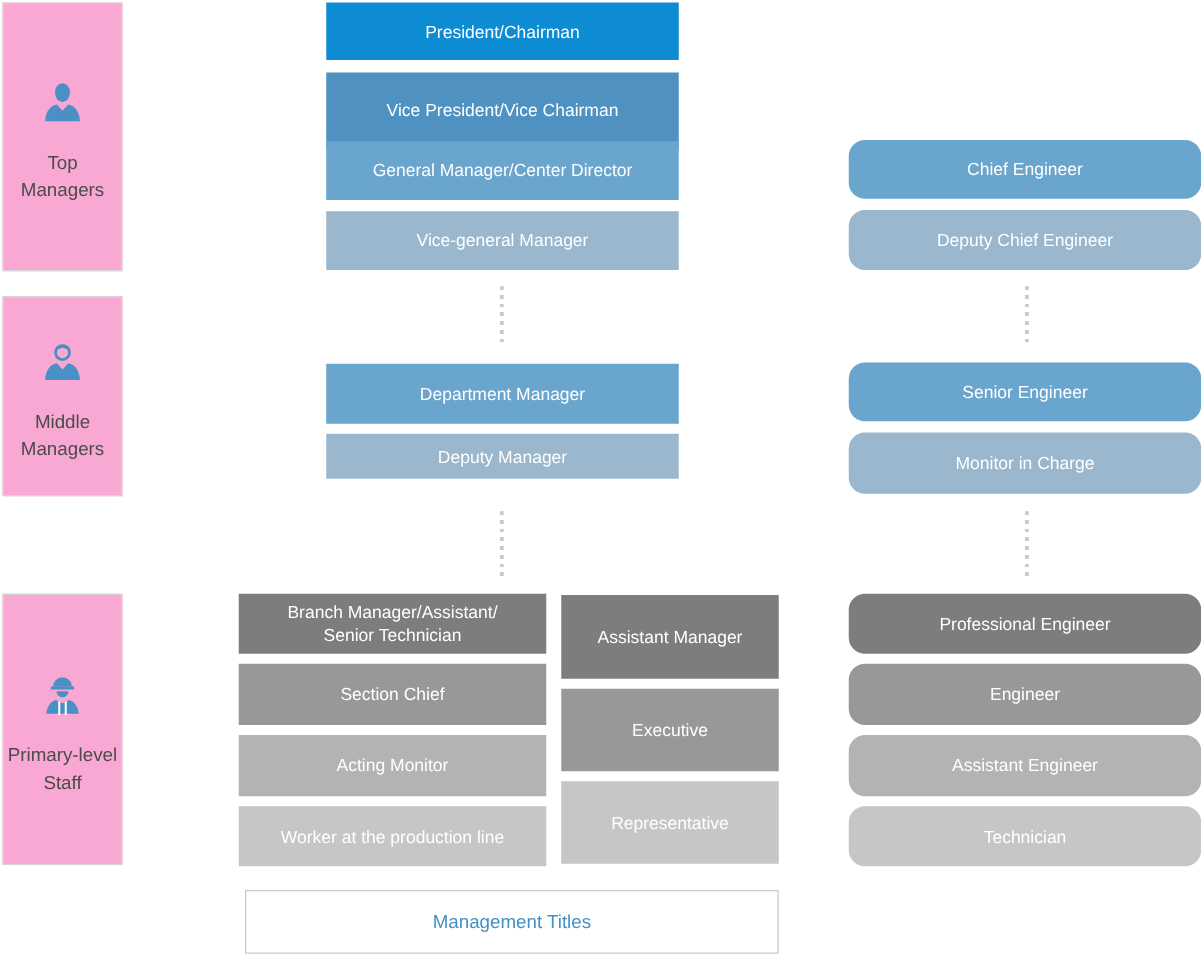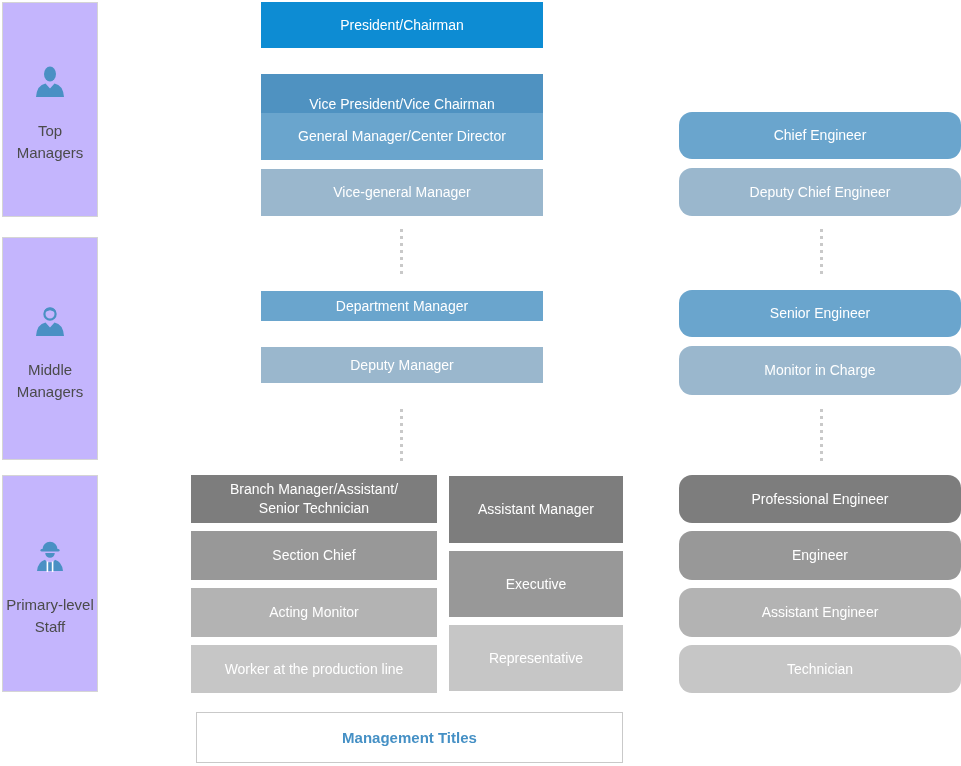--- a/index.html
+++ b/index.html
@@ -10,21 +10,21 @@
     background: #ffffff;
     font-family: "Liberation Sans", sans-serif;
     overflow: hidden;
   }
 
   
   .side-box {
     position: absolute;
     left: 2px;
     width: 96px;
-    background: #c4b5fd;
+    background: #f9a8d4;
     border: 1px solid var(--sidebar-border);
     box-sizing: border-box;
     display: flex;
     flex-direction: column;
     align-items: center;
     justify-content: center;
   }
   .side-icon { color: var(--icon-blue); line-height: 0; margin-top: 10px; }
   .side-label {
     margin-top: 20px;
@@ -75,41 +75,41 @@
     position: absolute;
     top: 712px;
     height: 51px;
     box-sizing: border-box;
     background: #ffffff;
     border: 1px solid var(--footer-border);
     display: flex;
     align-items: center;
     justify-content: center;
     font-size: 15px;
-    font-weight: bold;
+    font-weight: normal;
     color: var(--accent);
   }
 </style>
 </head>
 <body>
 
 <div id="canvas">
 
   <div class="side-box" style="top:2px;height:215px">
     <span class="side-icon">
       <svg width="32" height="34" viewBox="0 0 32 34" fill="currentColor">
         <ellipse cx="16" cy="8" rx="6" ry="7.5"></ellipse>
         <path d="M2 31 Q3 19 11.5 17.5 L16 22.5 L20.5 17.5 Q29 19 30 31 Z"></path>
         <path d="M16 22.5 L14 25 L15.2 31 L16.8 31 L18 25 Z"></path>
       </svg>
     </span>
     <div class="side-label">Top Managers</div>
   </div>
 
-  <div class="side-box" style="top:237px;height:223px">
+  <div class="side-box" style="top:237px;height:160px">
     <span class="side-icon">
       <svg width="32" height="34" viewBox="0 0 32 34" fill="currentColor">
         <circle cx="16" cy="9" r="5.6" fill="none" stroke="currentColor" stroke-width="2.2"></circle>
         <path d="M9.8 7.2 a6.6 6.6 0 0 1 12.4 0 L16 5.2 Z"></path>
         <path d="M2 31 Q3 19 11.5 17.5 L16 22.5 L20.5 17.5 Q29 19 30 31 Z"></path>
         <path d="M16 22.5 L14.3 24.8 L15.3 31 L16.7 31 L17.7 24.8 Z"></path>
       </svg>
     </span>
     <div class="side-label">Middle Managers</div>
   </div>
@@ -122,31 +122,31 @@
         <path d="M11.3 13 h9.4 v0.6 a4.7 4.2 0 0 1 -9.4 0 Z"></path>
         <path d="M3 31 Q4 21.5 11 19.7 L13 22.2 L19 22.2 L21 19.7 Q28 21.5 29 31 Z"></path>
         <rect x="12.6" y="21.5" width="1.6" height="10.5" fill="#ffffff"></rect>
         <rect x="17.8" y="21.5" width="1.6" height="10.5" fill="#ffffff"></rect>
       </svg>
     </span>
     <div class="side-label">Primary-level Staff</div>
   </div>
 
   <div class="node col-mid blue1" style="top:2px;height:46px">President/Chairman</div>
-  <div class="node col-mid blue2" style="top:74px;height:61px">Vice President/Vice Chairman</div>
+  <div class="node col-mid blue2" style="top:58px;height:61px">Vice President/Vice Chairman</div>
   <div class="node col-mid blue3" style="top:113px;height:47px">General Manager/Center Director</div>
   <div class="node col-mid blue4" style="top:169px;height:47px">Vice-general Manager</div>
 
   <div class="node col-right blue3" style="top:112px;height:47px">Chief Engineer</div>
   <div class="node col-right blue4" style="top:168px;height:48px">Deputy Chief Engineer</div>
 
   <div class="dots" style="left:400px;top:229px;height:46px"></div>
   <div class="dots" style="left:820px;top:229px;height:46px"></div>
 
-  <div class="node col-mid blue3" style="top:291px;height:30px">Department Manager</div>
+  <div class="node col-mid blue3" style="top:291px;height:48px">Department Manager</div>
   <div class="node col-mid blue4" style="top:347px;height:36px">Deputy Manager</div>
 
   <div class="node col-right blue3" style="top:290px;height:47px">Senior Engineer</div>
   <div class="node col-right blue4" style="top:346px;height:49px">Monitor in Charge</div>
 
   <div class="dots" style="left:400px;top:409px;height:53px"></div>
   <div class="dots" style="left:820px;top:409px;height:53px"></div>
 
   <div class="node col-gl gray1" style="top:475px;height:48px">Branch Manager/Assistant/
 Senior Technician</div>

